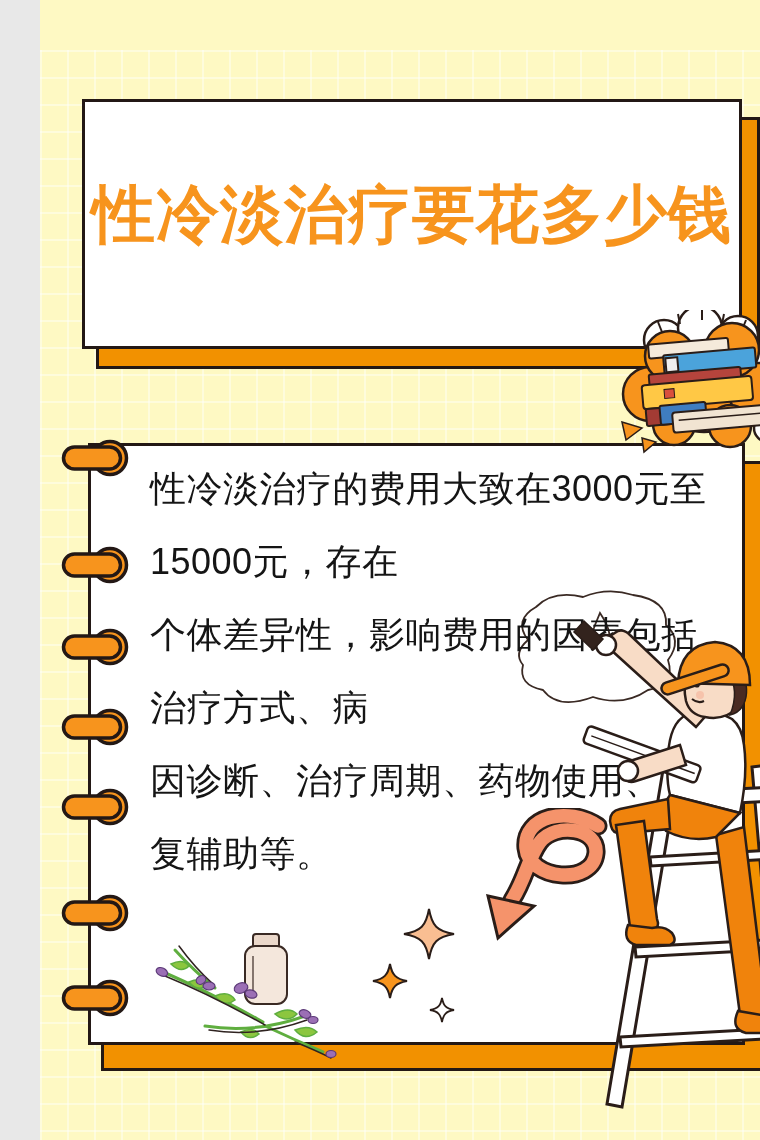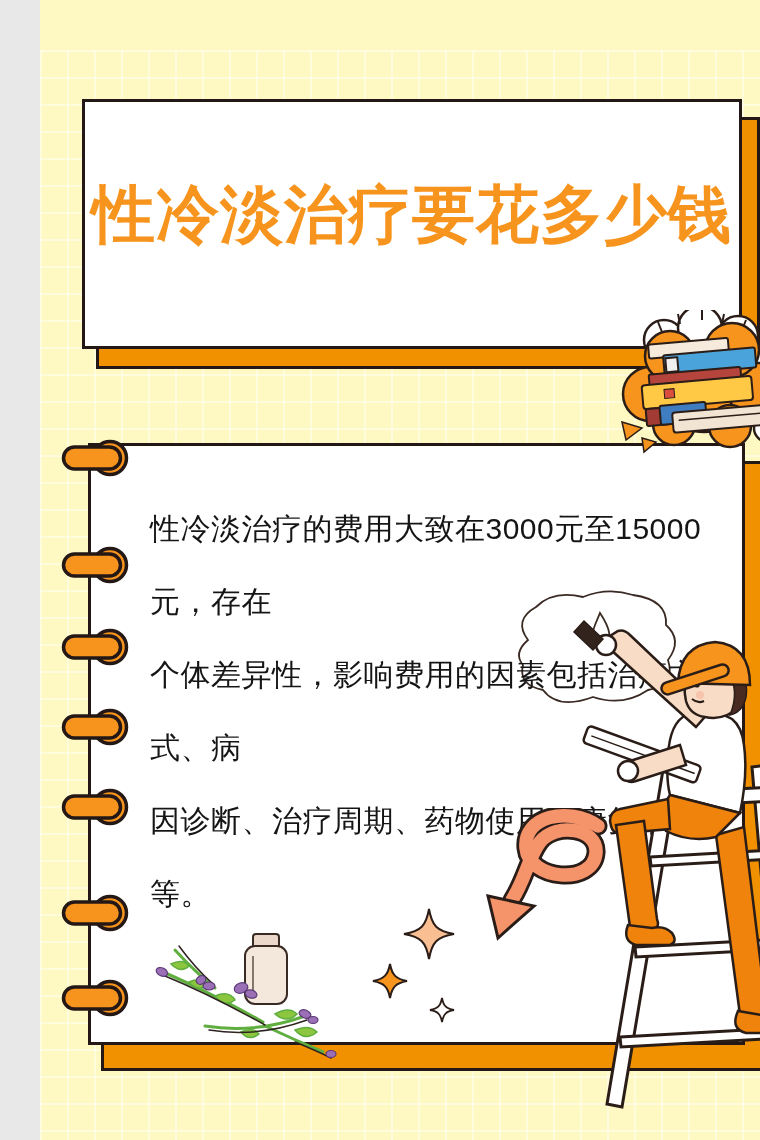--- a/index.html
+++ b/index.html
@@ -12,22 +12,22 @@
         background-size:27px 27px;}
   .card{position:absolute;background:#fff;border:3px solid #231815;box-sizing:border-box;}
   .shadow-card{position:absolute;background:#F29100;border:3px solid #231815;box-sizing:border-box;}
   .title-shadow{left:56px;top:117px;width:664px;height:252px;}
   .title-card{left:42px;top:99px;width:660px;height:250px;
               display:flex;align-items:center;justify-content:center;padding-bottom:18px;}
   .title-card h1{margin:0;font-size:63px;font-weight:900;letter-spacing:1px;color:#F7941D;}
   .body-shadow{left:61px;top:461px;width:666px;height:610px;}
   .body-card{left:48px;top:443px;width:657px;height:602px;}
   .ring{position:absolute;left:21px;width:72px;height:48px;}
-  .paragraph{position:absolute;left:110px;top:492px;width:560px;z-index:6;
-             font-size:30px;line-height:73px;color:#151515;letter-spacing:.5px;}
+  .paragraph{position:absolute;left:110px;top:452px;width:560px;z-index:6;
+             font-size:36px;line-height:73px;color:#151515;letter-spacing:.5px;}
   .abs{position:absolute;}
   svg{display:block;}
 </style>
 </head>
 <body>
 
 <div class="stage">
   <div class="grid"></div>
 
   <div class="shadow-card title-shadow"></div>

